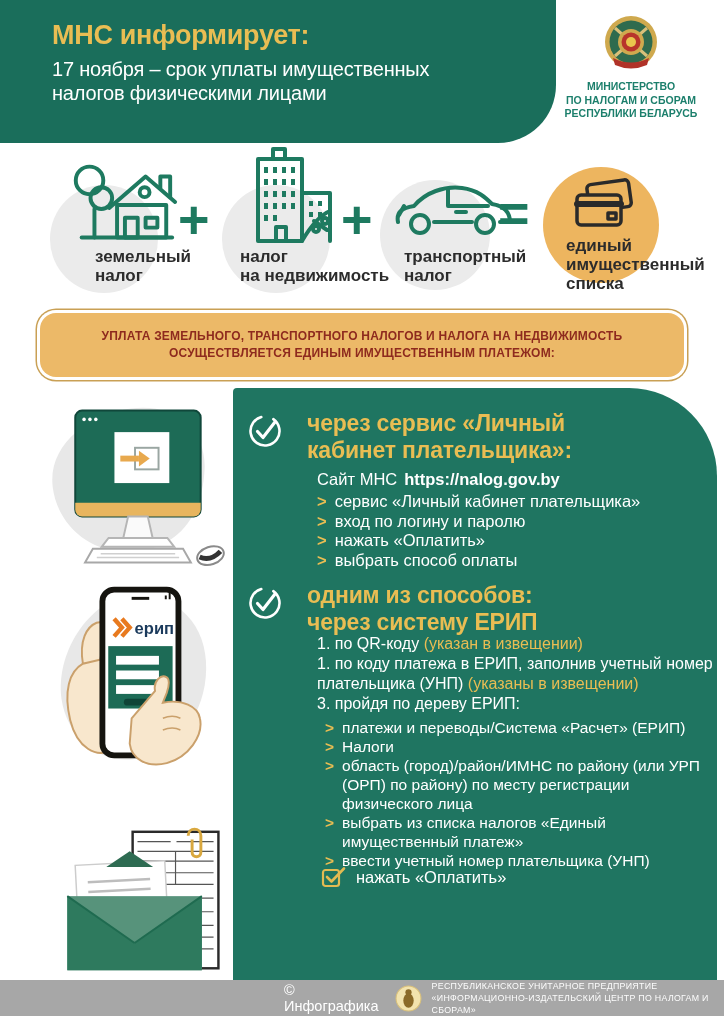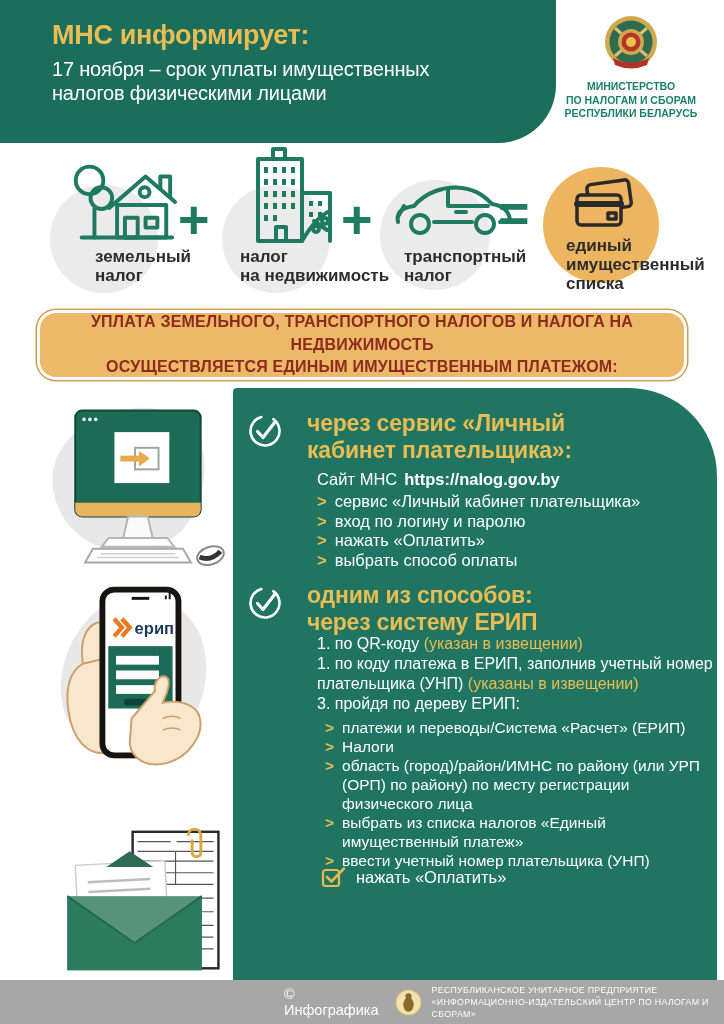--- a/index.html
+++ b/index.html
@@ -32,42 +32,42 @@
   
   .gcircle{position:absolute;border-radius:50%;background:var(--gray-circle);}
   .ocircle{position:absolute;border-radius:50%;background:var(--orange-circle);}
   .ficon{position:absolute;}
   .flabel{position:absolute;font-size:17px;font-weight:bold;color:var(--ink);line-height:1.13;}
   .op{position:absolute;font-size:54px;font-weight:bold;color:var(--green-icon);line-height:1;}
   
   .banner{position:absolute;left:40px;top:313px;width:644px;height:64px;border-radius:16px;
     background:var(--banner-bg);box-shadow:0 0 0 3px #fff, 0 0 0 4.5px #c9a055;
     display:flex;flex-direction:column;justify-content:center;text-align:center;}
-  .banner div{font-size:16px;font-weight:bold;color:var(--banner-text);
+  .banner div{font-size:12px;font-weight:bold;color:var(--banner-text);
     line-height:1.4;letter-spacing:.2px;}
   
   .panel{position:absolute;left:233px;top:388px;width:484px;height:592px;
     background:var(--green-panel);border-radius:4px 88px 0 0;}
   .sec{position:absolute;left:12px;display:flex;gap:22px;}
   .sec-head{font-size:23px;font-weight:bold;color:var(--yellow-head);
     line-height:1.16;letter-spacing:-.2px;}
   .check{flex:none;margin-top:1px;}
   .content{position:absolute;color:#fff;font-size:16px;}
   .site-line{left:84px;top:82px;font-size:16.5px;}
   .site-label{margin-right:7px;}
   .site-url{font-weight:bold;}
   .bullets1{left:84px;top:104px;line-height:19.5px;font-size:16.5px;}
   .brow{display:flex;}
   .arrow{color:var(--yellow-head);font-weight:bold;margin-right:8px;flex:none;}
   .numbered{left:84px;top:246px;width:402px;line-height:20px;}
   .hl{color:var(--yellow-head);}
   .tree{left:92px;top:330px;width:378px;line-height:19px;font-size:15.5px;}
   .final-step{left:88px;top:478px;display:flex;align-items:center;gap:9px;font-size:16.5px;}
   
-  .footer{position:absolute;left:0;top:980px;width:724px;height:44px;
+  .footer{position:absolute;left:0;top:980px;width:724px;height:36px;
     background:var(--footer-gray);display:flex;align-items:center;}
   .copyright{margin-left:284px;font-size:14.5px;color:#fff;}
   .footer-logo{margin-left:12px;flex:none;}
   .org{margin-left:10px;font-size:8.8px;color:#fdfdfd;line-height:1.4;
     letter-spacing:.3px;text-transform:uppercase;}
   .illu{position:absolute;}
 </style>
 </head>
 <body>
 

